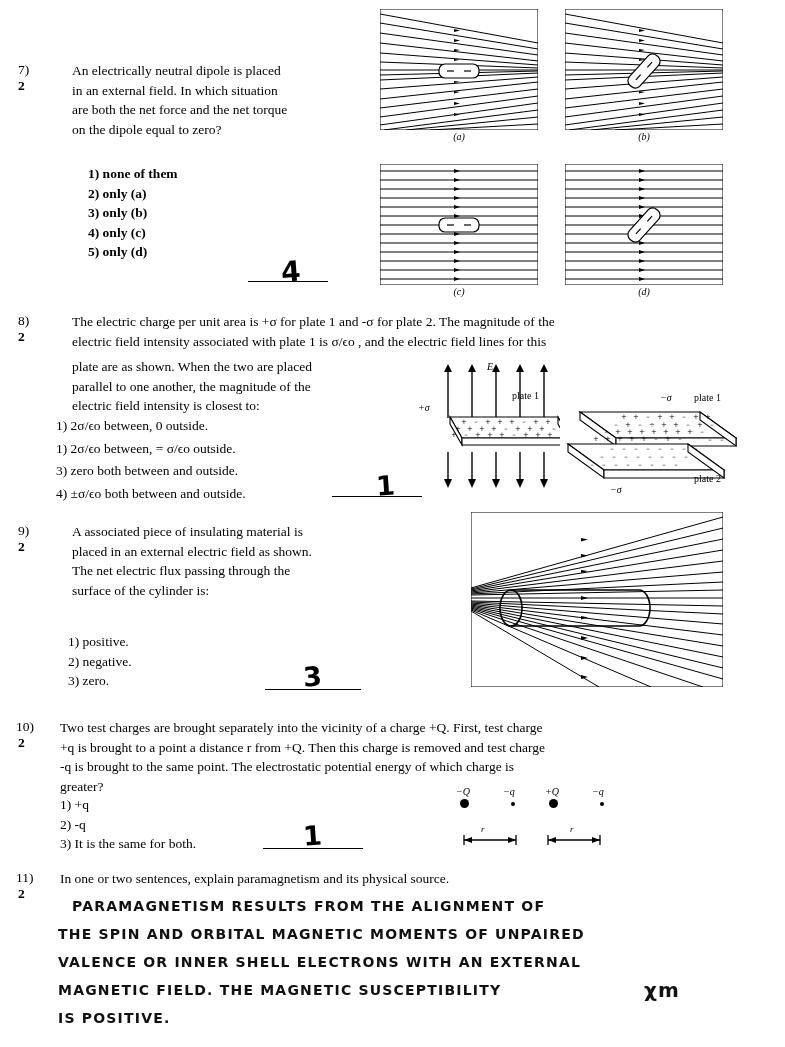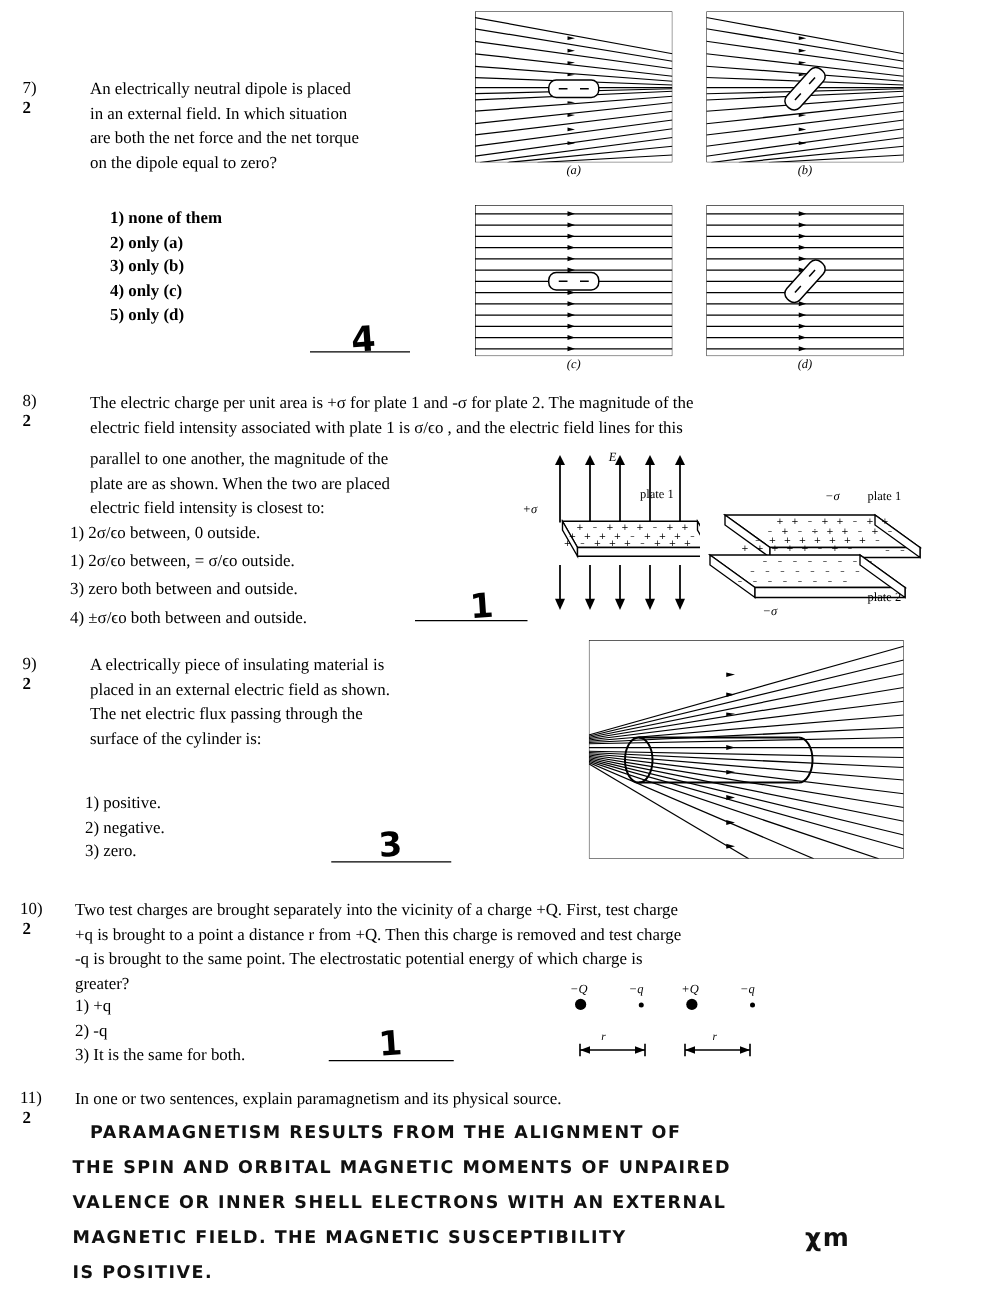--- a/index.html
+++ b/index.html
@@ -263,22 +263,22 @@
 <div class="caption" style="left:565px;top:286px;width:158px;">(d)</div>
 
 <div class="abs qnum" style="left:18px;top:313px;">8)</div>
 <div class="abs qpts" style="left:18px;top:329px;">2</div>
 
 <div class="abs qbody" style="left:72px;top:312px;width:700px;">
   <div>The electric charge per unit area is +σ for plate 1  and -σ for plate 2. The magnitude of the</div>
   <div>electric field intensity associated with plate 1 is  σ/ϵo , and the electric field lines for this</div>
 </div>
 <div class="abs qbody" style="left:72px;top:357px;width:300px;">
+  <div>plate are as shown. When  the two are placed</div>
   <div>parallel to one another, the magnitude of the</div>
-  <div>plate are as shown. When  the two are placed</div>
   <div>electric field intensity is closest to:</div>
 </div>
 
 <div class="abs opts opt-wide" style="left:56px;top:415px;width:310px;">
   <div>1)  2σ/ϵo between, 0 outside.</div>
   <div>1)  2σ/ϵo between, = σ/ϵo outside.</div>
   <div>3)  zero both between and outside.</div>
   <div>4)  ±σ/ϵo both between and outside.</div>
 </div>
 
@@ -437,21 +437,21 @@
 </div>
 <div class="figlabel ital" style="left:660px;top:392px;">−σ</div>
 <div class="figlabel" style="left:694px;top:392px;">plate 1</div>
 <div class="figlabel" style="left:694px;top:473px;">plate 2</div>
 <div class="figlabel ital" style="left:610px;top:484px;">−σ</div>
 
 <div class="abs qnum" style="left:18px;top:523px;">9)</div>
 <div class="abs qpts" style="left:18px;top:539px;">2</div>
 
 <div class="abs qbody" style="left:72px;top:522px;width:320px;">
-  <div>A electrically piece of insulating material is</div>
+  <div>A associated piece of insulating material is</div>
   <div>placed in an external electric field as shown.</div>
   <div>The net electric flux passing through the</div>
   <div>surface of the cylinder is:</div>
 </div>
 
 <div class="abs opts" style="left:68px;top:632px;width:200px;">
   <div>1)  positive.</div>
   <div>2)  negative.</div>
   <div>3)  zero.</div>
 </div>

